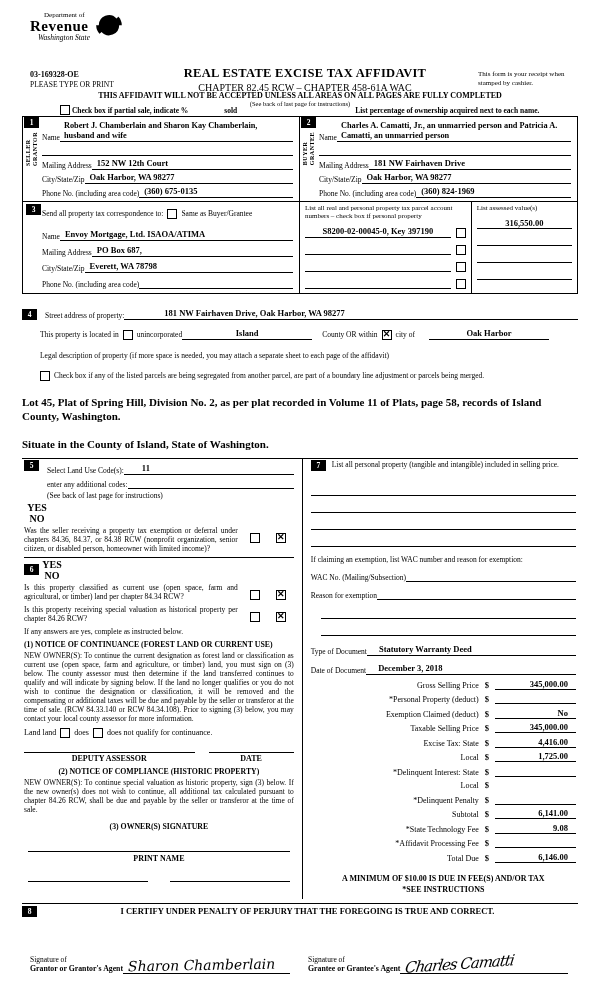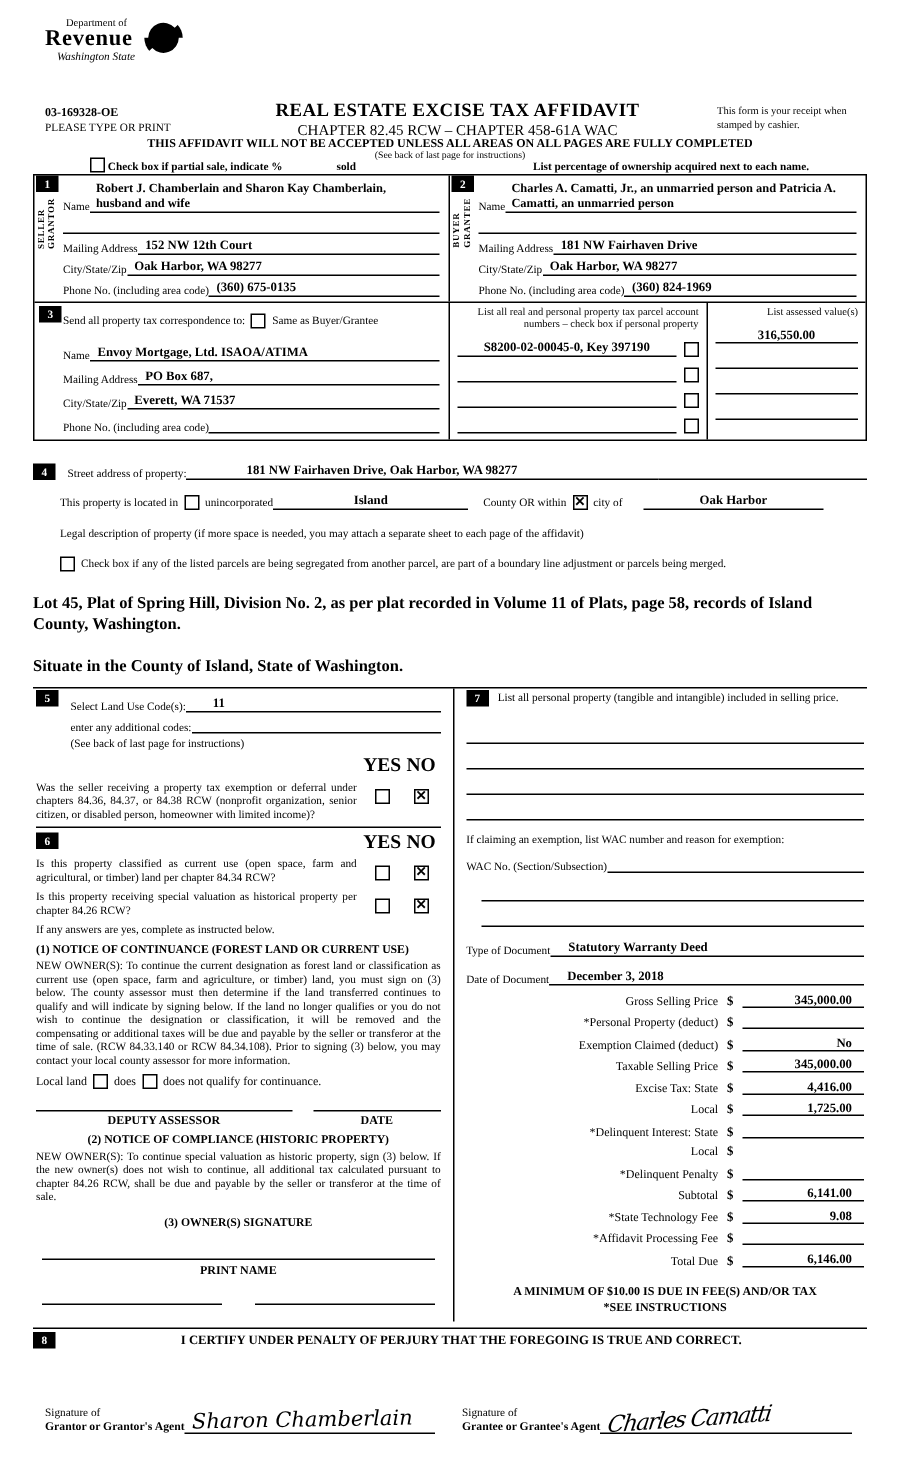--- a/index.html
+++ b/index.html
@@ -49,39 +49,39 @@
   .pfields{flex:1;padding:1px 6px 3px 2px;}
   .pfields .row{margin-top:3px;}
   .nameblock{flex:1;border-bottom:1px solid #000;font-weight:bold;font-size:8.3px;line-height:1.2;padding:0 4px;}
   .blankline{border-bottom:1px solid #000;height:10px;margin:3px 0 0 0;}
 
   
   .sec3{display:flex;border-top:1px solid #000;}
   .sec3-l{width:50%;box-sizing:border-box;border-right:1px solid #000;padding:2px 6px 4px 2px;display:flex;}
   .sec3-mid{width:31%;box-sizing:border-box;border-right:1px solid #000;padding:2px 5px;}
   .sec3-r{width:19%;box-sizing:border-box;padding:2px 5px;}
-  .parcel-hdr{font-size:7px;text-align:right;line-height:1.2;}
+  .parcel-hdr{font-size:7px;text-align:left;line-height:1.2;}
   .parcel-row{display:flex;align-items:flex-end;margin-top:6px;}
   .parcel-row .fld{text-align:left;}
   .parcel-row .cb{margin-left:5px;}
   .assessed-row{border-bottom:1px solid #000;margin-top:6px;min-height:10px;font-weight:bold;font-size:8.5px;text-align:center;}
 
   
   .sec4{padding-top:4px;}
   .sec4 .row{margin-top:4px;}
 
   
   .legal{font-weight:bold;font-size:11px;line-height:1.3;margin:10px 0 0 0;}
   .legal2{font-weight:bold;font-size:11px;margin:14px 0 8px 0;}
 
   
   .cols{display:flex;border-top:1px solid #000;}
   .colL{width:50.5%;box-sizing:border-box;border-right:1px solid #000;padding:1px 8px 4px 2px;}
   .colR{width:49.5%;box-sizing:border-box;padding:1px 2px 4px 8px;}
-  .yn-hdr{display:flex;justify-content:flex-end;font-size:13px;font-weight:bold;}
+  .yn-hdr{display:flex;justify-content:flex-end;font-size:10px;font-weight:bold;flex-direction:column;}
   .yn-hdr span{width:26px;text-align:center;}
   .q{display:flex;align-items:flex-start;margin-top:2px;}
   .q .qt{flex:1;font-size:7.5px;line-height:1.2;text-align:justify;padding-right:4px;}
   .q .qc{width:26px;text-align:center;padding-top:2px;}
   .para{font-size:7.5px;line-height:1.2;text-align:justify;margin-top:2px;}
   .ptitle{font-size:7.8px;font-weight:bold;margin-top:4px;}
   .ptitle.c{text-align:center;}
   .thisland{display:flex;align-items:center;gap:4px;font-size:8px;margin-top:5px;}
   .siglines{display:flex;margin-top:14px;gap:14px;}
   .siglines .sl{border-top:1px solid #000;text-align:center;font-size:8px;font-weight:bold;padding-top:1px;}
@@ -233,21 +233,21 @@
           <div class="row" style="margin-top:7px;">
             <span class="lbl">Name</span>
             <span class="fld">Envoy Mortgage, Ltd. ISAOA/ATIMA</span>
           </div>
           <div class="row" style="margin-top:5px;">
             <span class="lbl">Mailing Address</span>
             <span class="fld">PO Box 687,</span>
           </div>
           <div class="row" style="margin-top:5px;">
             <span class="lbl">City/State/Zip</span>
-            <span class="fld">Everett, WA 71537</span>
+            <span class="fld">Everett, WA 78798</span>
           </div>
           <div class="row" style="margin-top:5px;">
             <span class="lbl">Phone No. (including area code)</span>
             <span class="fld"></span>
           </div>
         </div>
       </div>
       <div class="sec3-mid">
         <div class="parcel-hdr">List all real and personal property tax parcel account numbers – check box if personal property</div>
         <div class="parcel-row">
@@ -349,21 +349,21 @@
         <span class="qt">Is this property receiving special valuation as historical property per chapter 84.26 RCW?</span>
         <span class="qc"><span class="cb"></span></span>
         <span class="qc"><span class="cb x"></span></span>
       </div>
       <div class="para">If any answers are yes, complete as instructed below.</div>
 
       <div class="ptitle">(1) NOTICE OF CONTINUANCE (FOREST LAND OR CURRENT USE)</div>
       <div class="para">NEW OWNER(S): To continue the current designation as forest land or classification as current use (open space, farm and agriculture, or timber) land, you must sign on (3) below.  The county assessor must then determine if the land transferred continues to qualify and will indicate by signing below.  If the land no longer qualifies or you do not wish to continue the designation or classification, it will be removed and the compensating or additional taxes will be due and payable by the seller or transferor at the time of sale.  (RCW 84.33.140 or RCW 84.34.108). Prior to signing (3) below, you may contact your local county assessor for more information.</div>
 
       <div class="thisland">
-        <span>Local land</span>
+        <span>Land land</span>
         <span class="cb"></span>
         <span>does</span>
         <span class="cb"></span>
         <span>does not qualify for continuance.</span>
       </div>
 
       <div class="siglines">
         <div class="sl sl1">DEPUTY ASSESSOR</div>
         <div class="sl sl2">DATE</div>
       </div>
@@ -385,21 +385,25 @@
         <span class="badge">7</span>
         <div class="small" style="flex:1;padding-left:6px;line-height:1.25;">List all personal property (tangible and intangible) included in selling price.</div>
       </div>
       <div class="blank-u" style="margin-top:12px;"></div>
       <div class="blank-u"></div>
       <div class="blank-u"></div>
       <div class="blank-u"></div>
 
       <div class="small" style="margin-top:8px;">If claiming an exemption, list WAC number and reason for exemption:</div>
       <div class="row" style="margin-top:7px;">
-        <span class="lbl">WAC No. (Section/Subsection)</span>
+        <span class="lbl">WAC No. (Mailing/Subsection)</span>
+        <span class="fld"></span>
+      </div>
+      <div class="row" style="margin-top:7px;">
+        <span class="lbl">Reason for exemption</span>
         <span class="fld"></span>
       </div>
       <div class="blank-u" style="margin:6px 0 0 10px;"></div>
       <div class="blank-u" style="margin:4px 0 0 10px;"></div>
 
       <div class="row" style="margin-top:9px;">
         <span class="lbl">Type of Document</span>
         <span class="fld" style="text-align:left;padding-left:12px;">Statutory Warranty Deed</span>
       </div>
       <div class="row" style="margin-top:8px;">

